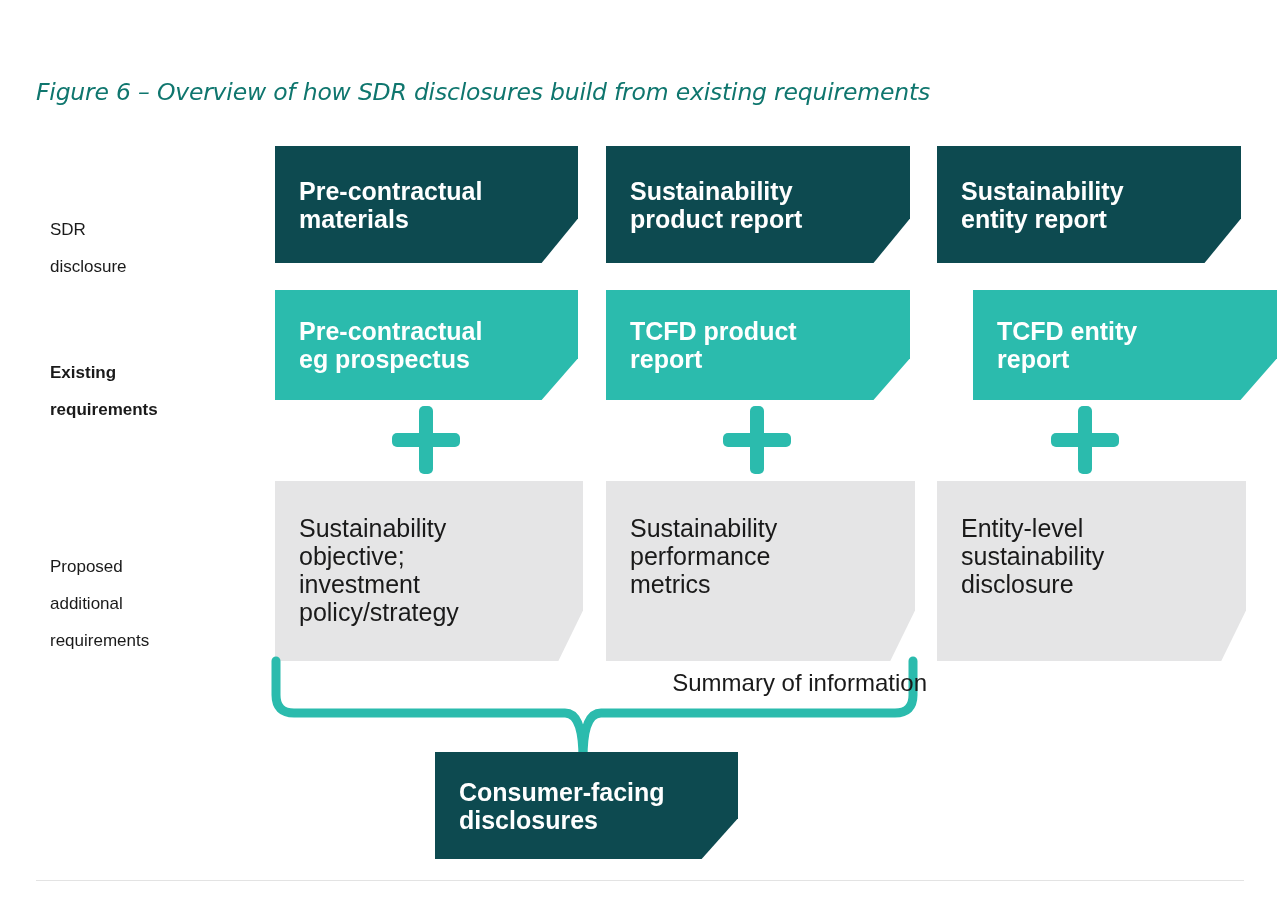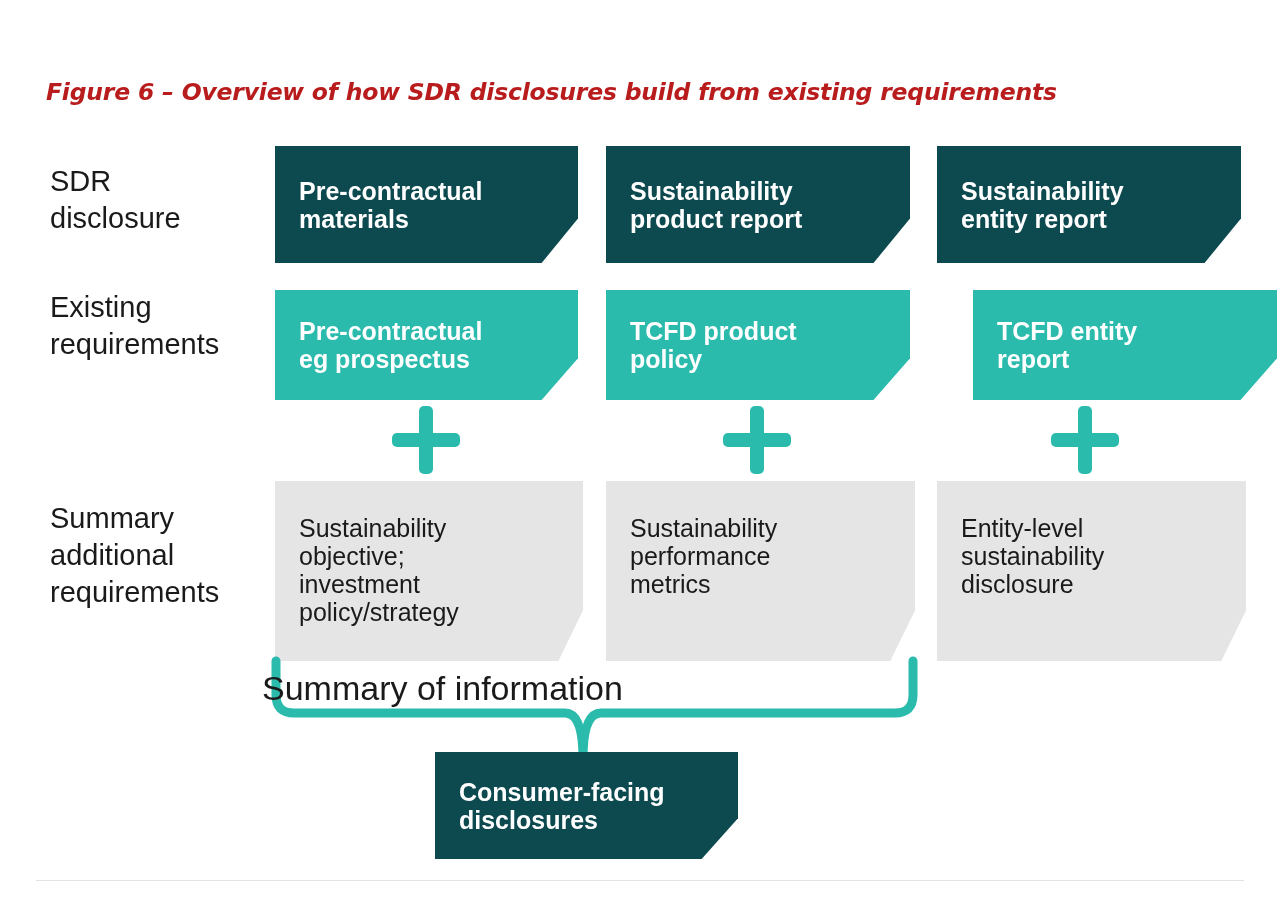--- a/index.html
+++ b/index.html
@@ -16,44 +16,45 @@
     position: relative;
     width: 1278px;
     height: 908px;
     background: #ffffff;
     overflow: hidden;
   }
 
   
   .fig-title {
     position: absolute;
-    left: 46px;
+    left: 36px;
     top: 78px;
     width: 1150px;
     font-family: "DejaVu Sans", sans-serif;
     font-style: italic;
-    font-weight: bold;
+    font-weight: normal;
     font-size: 23.5px;
     letter-spacing: -0.2px;
-    color: #b91c1c;
+    color: #0f766e;
     white-space: nowrap;
   }
 
   
   .row-label {
     position: absolute;
     left: 50px;
     width: 215px;
-    font-size: 29px;
+    font-size: 17px;
     line-height: 37px;
     color: #1a1a1a;
     font-weight: 400;
+    margin-top: 48px;
   }
   #label-sdr       { top: 163px; }
-  #label-existing  { top: 289px; }
+  #label-existing  { top: 306px; font-weight: bold; }
   #label-proposed  { top: 500px; }
 
   
   .box {
     position: absolute;
     box-sizing: border-box;
     display: block;
   }
   .box .box-text {
     position: absolute;
@@ -111,22 +112,22 @@
     height: 110px;
     pointer-events: none;
   }
 
   
   #summary-label {
     position: absolute;
     left: 262px;
     top: 669px;
     width: 665px;
-    text-align: left;
-    font-size: 34px;
+    text-align: right;
+    font-size: 24px;
     color: #1a1a1a;
   }
 
   
   #bottom-rule {
     position: absolute;
     left: 36px;
     top: 880px;
     width: 1208px;
     height: 1px;
@@ -139,21 +140,21 @@
 <div id="canvas">
 
   <div class="fig-title">Figure 6 – Overview of how SDR disclosures build from existing requirements</div>
 
   <div class="row-label" id="label-sdr" style="white-space:pre-line">SDR
 disclosure</div>
 
   <div class="row-label" id="label-existing" style="white-space:pre-line">Existing
 requirements</div>
 
-  <div class="row-label" id="label-proposed" style="white-space:pre-line">Summary
+  <div class="row-label" id="label-proposed" style="white-space:pre-line">Proposed
 additional
 requirements</div>
 
   <div class="box dark clip-flag" id="b1-1" style="left:275px; top:146px; width:303px; height:117px;">
     <span class="box-text">Pre-contractual
 materials</span>
   </div>
 
   <div class="box dark clip-flag" id="b1-2" style="left:606px; top:146px; width:304px; height:117px;">
     <span class="box-text">Sustainability
@@ -165,21 +166,21 @@
 entity report</span>
   </div>
 
   <div class="box teal clip-flag" id="b2-1" style="left:275px; top:290px; width:303px; height:110px;">
     <span class="box-text">Pre-contractual
 eg prospectus</span>
   </div>
 
   <div class="box teal clip-flag" id="b2-2" style="left:606px; top:290px; width:304px; height:110px;">
     <span class="box-text">TCFD product
-policy</span>
+report</span>
   </div>
 
   <div class="box teal clip-flag" id="b2-3" style="left:937px; top:290px; width:304px; height:110px;margin-left:36px;">
     <span class="box-text">TCFD entity
 report</span>
   </div>
 
   <div class="plus" style="left:392px; top:406px;">
     <i class="h"></i>
     <i class="v"></i>

